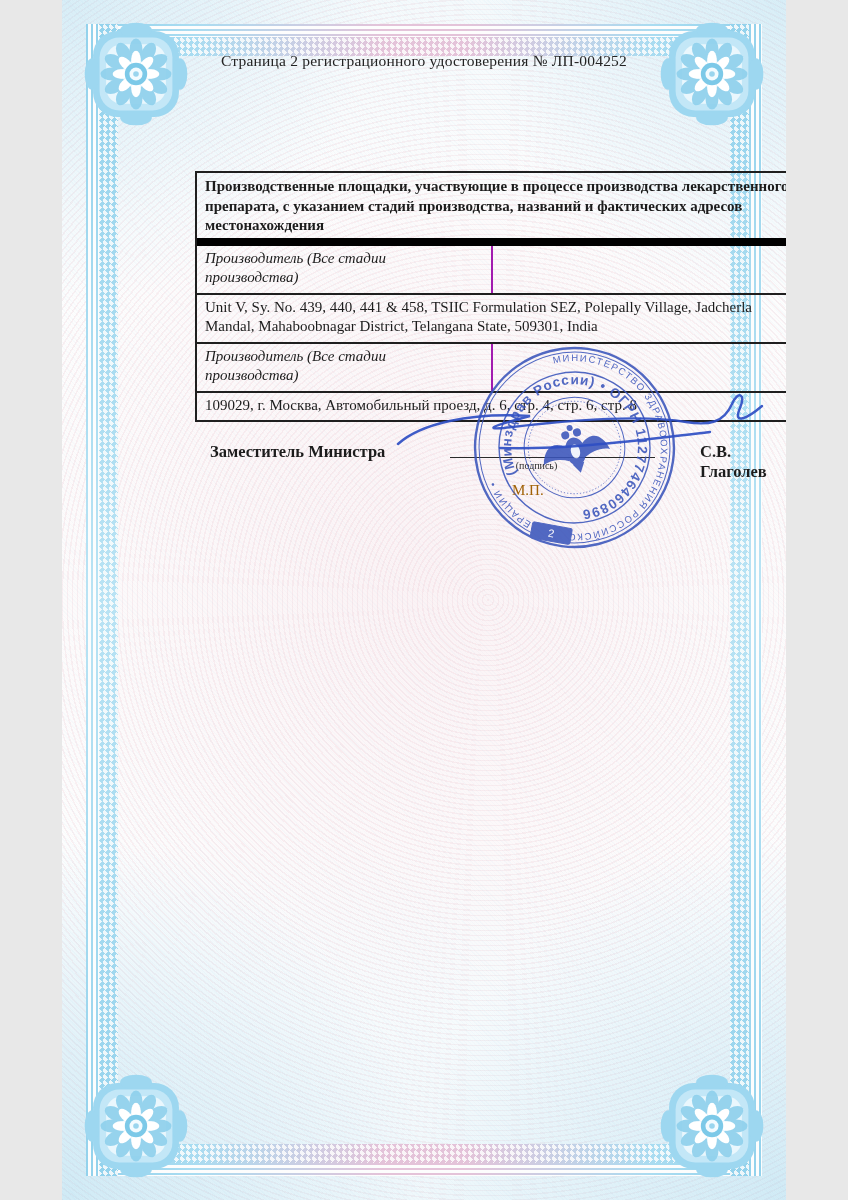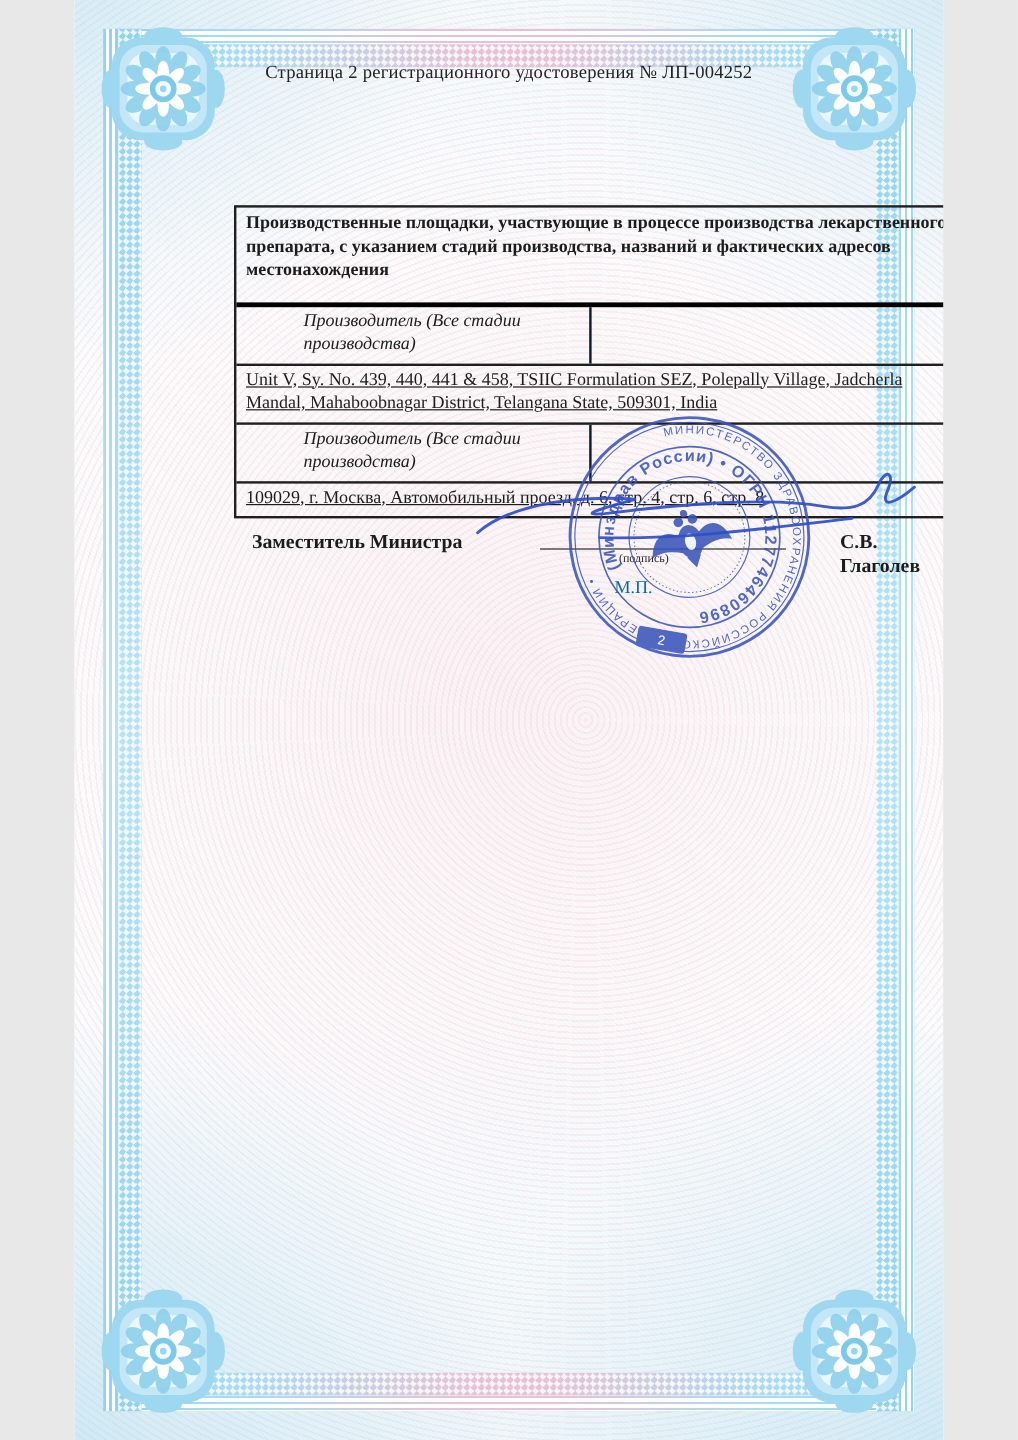--- a/index.html
+++ b/index.html
@@ -41,34 +41,34 @@
   .rosette.tl{left:18px;top:18px;}
   .rosette.tr{right:18px;top:18px;}
   .rosette.bl{left:18px;bottom:18px;}
   .rosette.br{right:18px;bottom:18px;}
   
   .header-line{position:absolute;top:52px;left:0;width:100%;text-align:center;
     font-size:15.5px;color:#232323;z-index:3;letter-spacing:.2px;}
   
   .doc-table{position:absolute;left:133px;top:171px;width:613px;z-index:3;
     border:2px solid #1f1f1f;font-size:15px;line-height:1.3;background:rgba(255,255,255,.04);}
-  .t-title{font-weight:700;padding:4px 8px 16px 8px;border-bottom:4px solid #000000;}
+  .t-title{font-weight:700;padding:4px 8px 2px 8px;border-bottom:8px solid #000000;}
   .t-row{border-bottom:2px solid #1f1f1f;}
   .t-row:last-child{border-bottom:none;}
   .t-cols{display:grid;grid-template-columns:296px 1fr;}
   .cell{padding:3px 8px 5px 8px;}
-  .cell.lab{font-style:italic;border-right:2px solid #0f172a;margin-left:48px;}
+  .cell.lab{font-style:italic;border-right:2px solid #a21caf;}
   .cell.val{white-space:pre-line;}
-  .cell.addr{padding:3px 8px 5px 8px;text-decoration:underline;}
+  .cell.addr{padding:3px 8px 5px 8px;}
   
   .sig-title{position:absolute;left:148px;top:442px;font-weight:700;font-size:16.5px;z-index:3;}
   .sig-name{position:absolute;left:594px;top:442px;font-weight:700;font-size:16.5px;z-index:3;margin-left:44px;}
   .sig-line{position:absolute;left:388px;top:457px;width:205px;border-top:1.5px solid #2a2a2a;z-index:3;}
   .sig-caption{position:absolute;left:372px;top:460px;width:205px;text-align:center;font-size:10px;color:#2a2a2a;z-index:3;}
-  .stamp-note{position:absolute;left:450px;top:482px;font-size:15px;z-index:5;color:#0369a1;}
+  .stamp-note{position:absolute;left:450px;top:482px;font-size:15px;z-index:5;color:#a16207;}
   
   .seal-wrap{position:absolute;left:405px;top:340px;width:215px;height:215px;z-index:4;opacity:.88;}
   .sig-ink{position:absolute;left:318px;top:388px;width:400px;height:84px;z-index:5;}
   
   .hole{position:absolute;left:757px;top:1112px;width:28px;height:28px;border-radius:50%;
     background:#45484b;box-shadow:inset 0 0 0 2px #333639, 0 0 0 2px rgba(255,255,255,.5);z-index:6;}
 </style>
 </head>
 <body>
 

